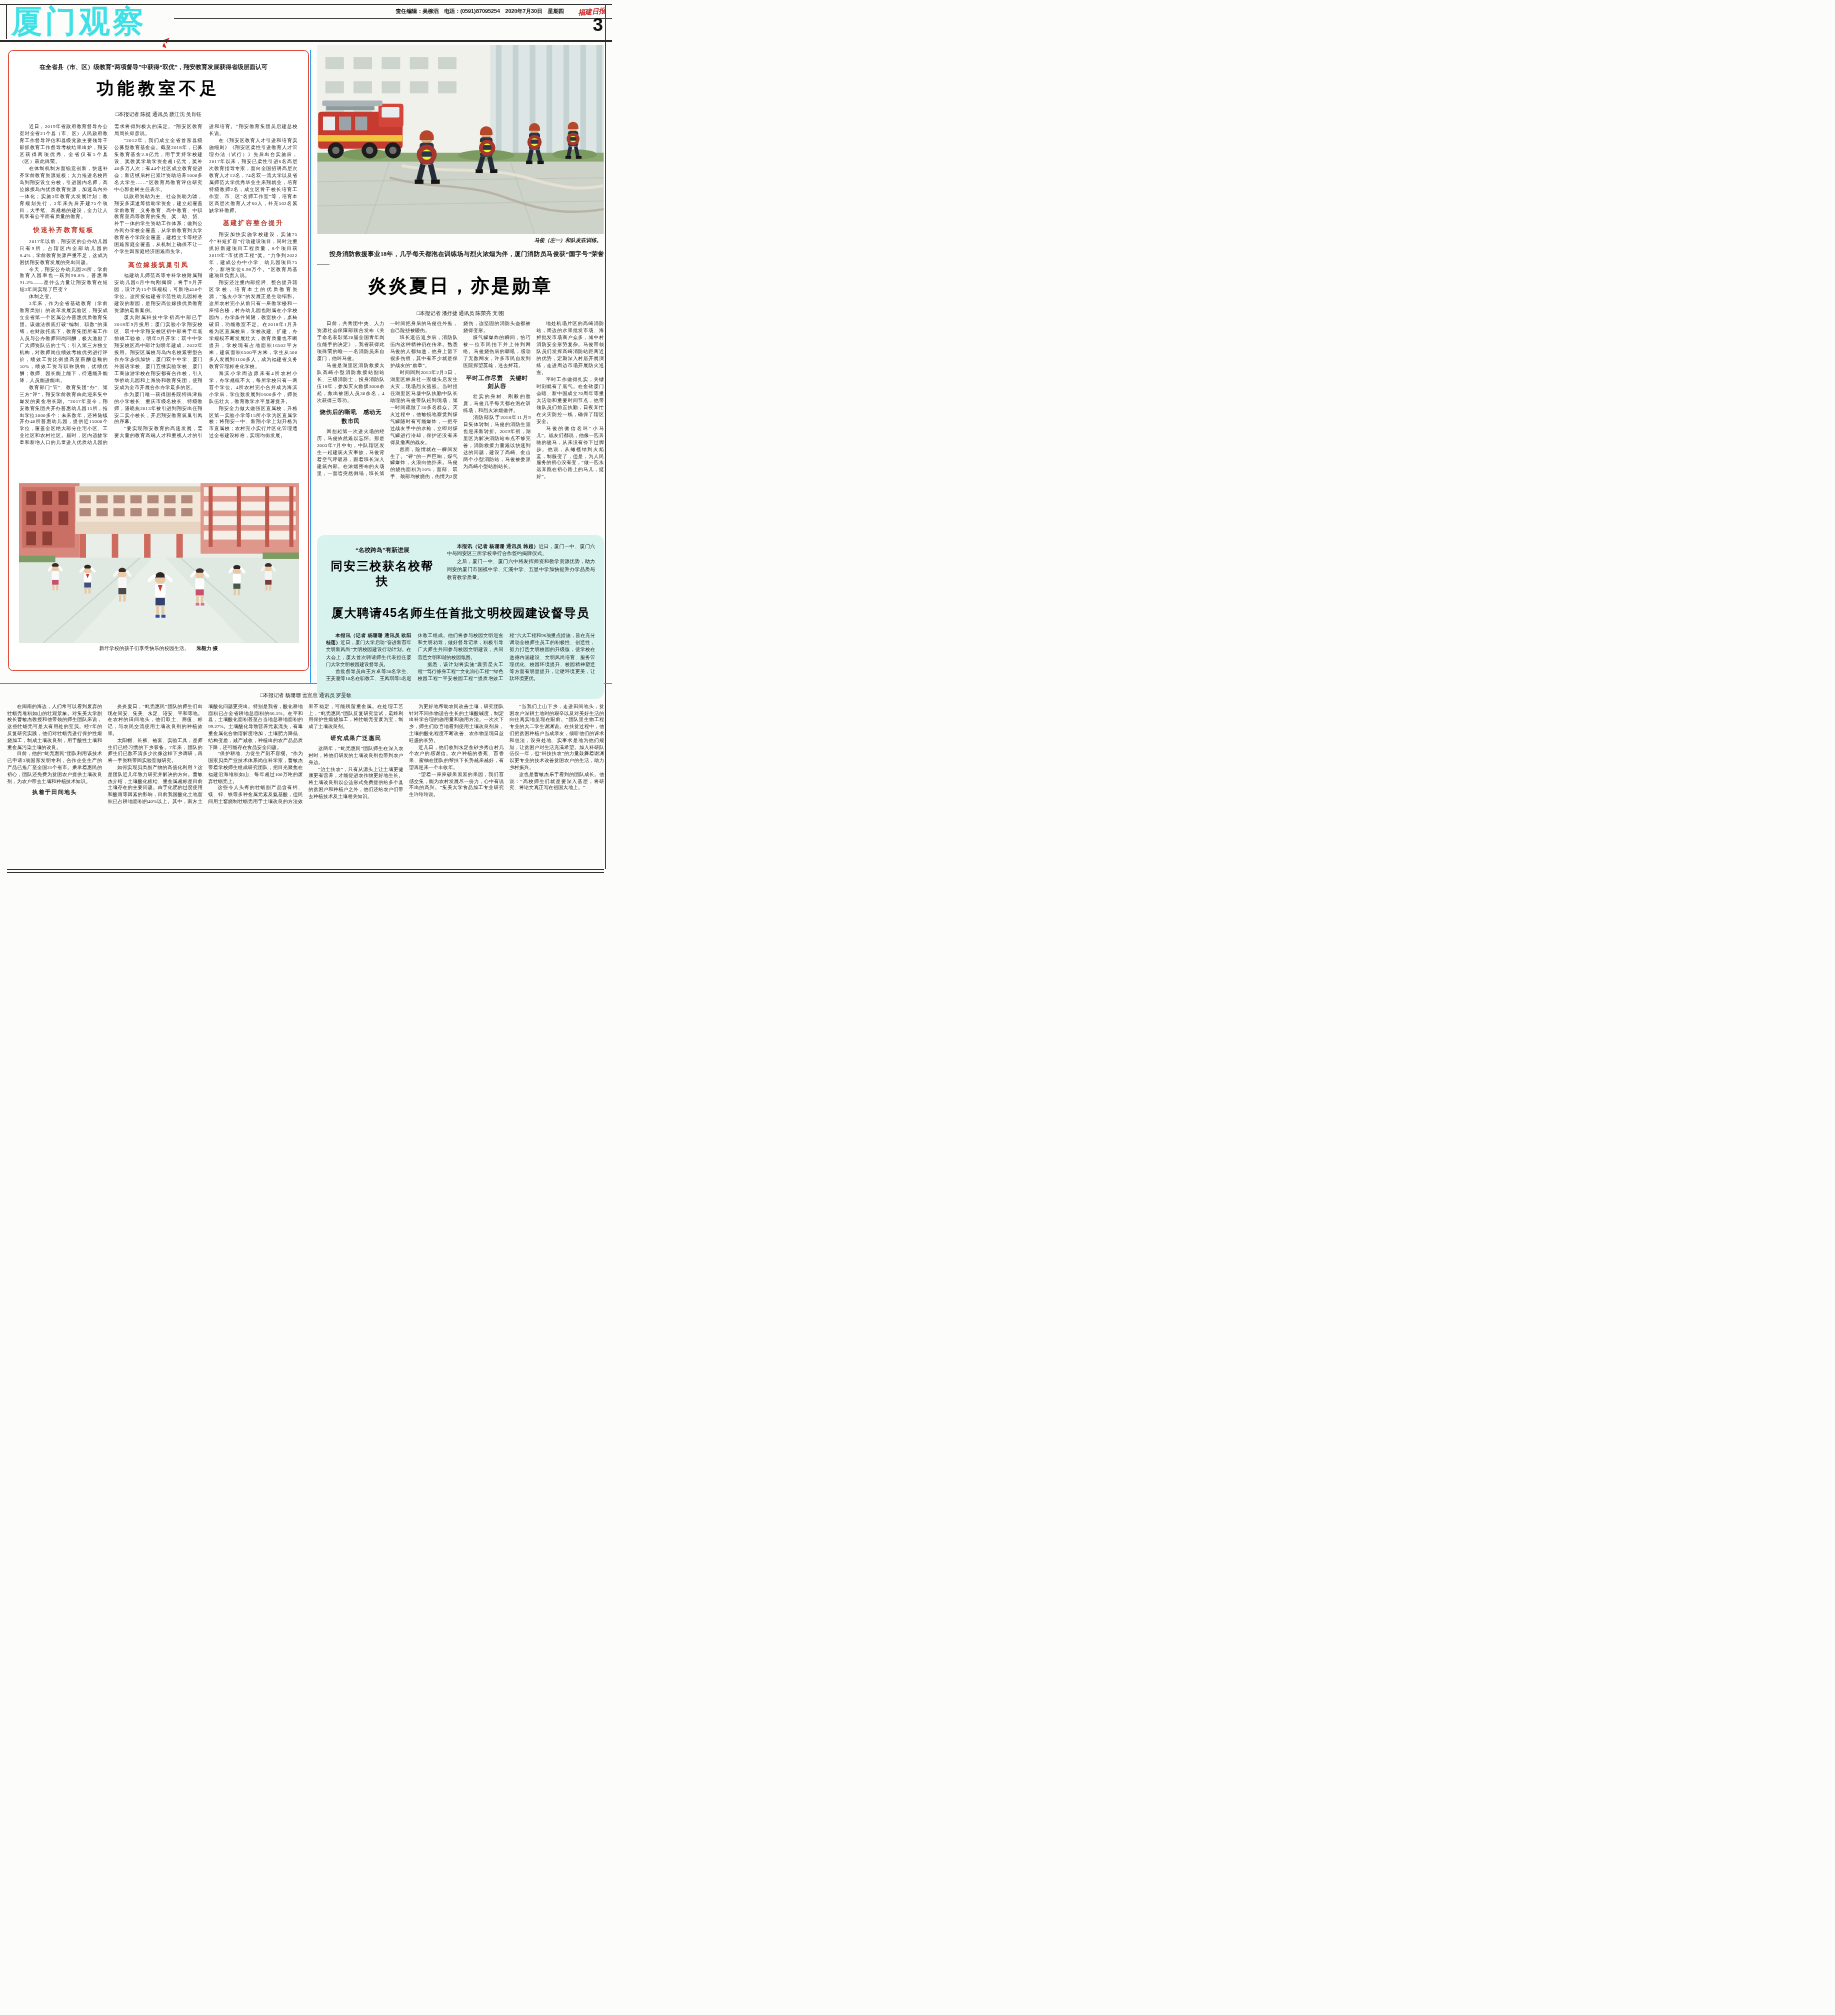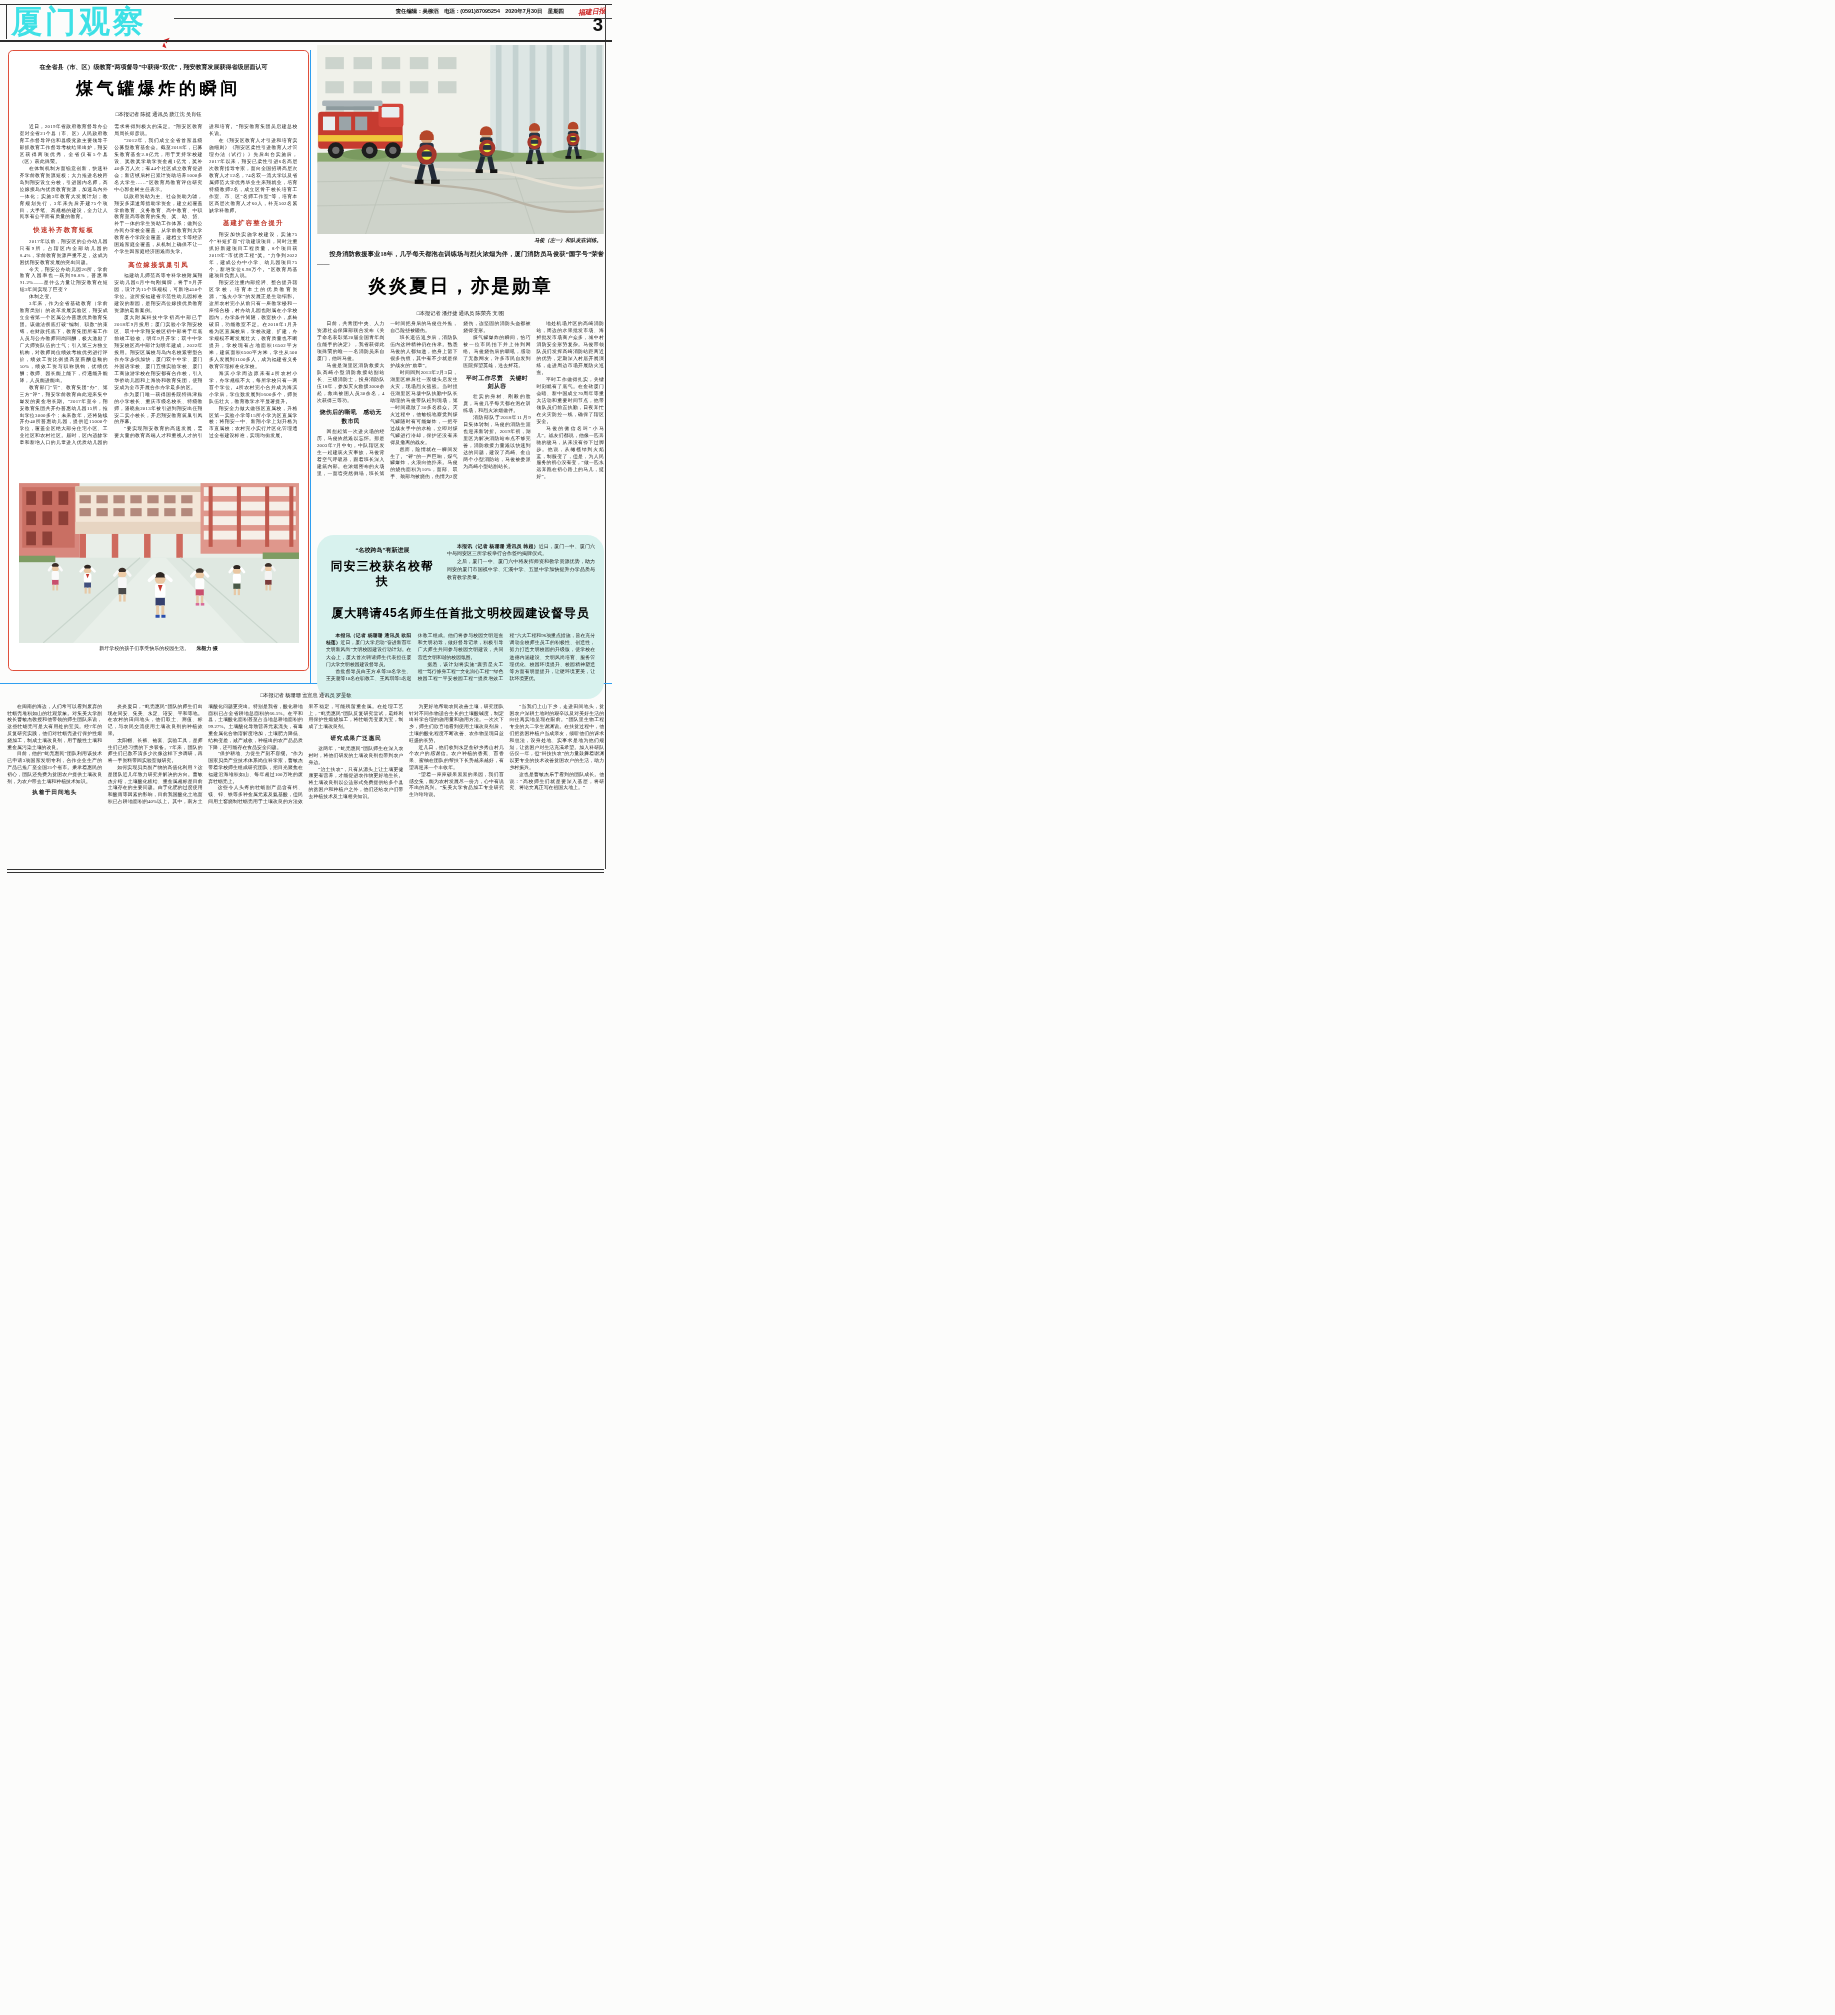--- a/index.html
+++ b/index.html
@@ -48,21 +48,21 @@
                text-indent:2em;text-align:justify;}
   .fire-headline{margin-top:4px;text-align:center;font-family:"Liberation Sans",sans-serif;
                  font-weight:900;font-size:18.5px;letter-spacing:2px;color:#000;}
   .fire-byline{margin-top:3.2px;text-align:center;font-size:5.2px;}
   .fire-body{margin-top:4px;height:206px;overflow:hidden;column-count:4;column-gap:5.6px;
              font-size:4.8px;line-height:1.45;text-align:justify;letter-spacing:0.2px;}
   .fire-body p{margin:0;text-indent:2em;}
   .fire-body h4{margin:3.6px 2.4px;text-align:center;font-size:5.8px;font-weight:bold;
                 letter-spacing:0.4px;}
   
-  .brief-box{margin-top:8px;background:#d8f2ee;border-radius:17px;padding:7.3px 8.9px 5.6px;
+  .brief-box{margin-top:8px;background:#d8f2ee;border-radius:8px;padding:7.3px 8.9px 5.6px;
              box-sizing:border-box;height:164px;}
   .brief-row{display:flex;gap:8px;}
   .brief-left{width:42%;}
   .brief-kicker{text-align:center;font-weight:bold;font-size:6px;margin-top:3.2px;}
   .brief-headline{text-align:center;font-family:"Liberation Sans",sans-serif;font-weight:900;
                   font-size:11.7px;letter-spacing:1.2px;margin-top:4px;color:#000;}
   .brief-right{flex:1;font-size:5px;line-height:1.55;text-align:justify;}
   .brief-right p{margin:0;text-indent:2em;}
   .brief-right .lead{font-family:"Liberation Sans",sans-serif;font-weight:bold;}
   .xmu-headline{text-align:center;font-family:"Liberation Sans",sans-serif;font-weight:900;
@@ -96,21 +96,21 @@
   <path d="M10 14 L16 28 L6 24 Z" fill="#cc1f1f"></path>
 </svg>
 <div class="abs head-rule"></div>
 <div class="abs editor-line">责任编辑：吴柳滔　电话：(0591)87095254　2020年7月30日　星期四</div>
 <div class="abs paper-logo">福建日报</div>
 <div class="abs page-num">3</div>
 <div class="abs header-bar"></div>
 
 <div class="abs edu-box">
   <div class="edu-kicker">在全省县（市、区）级教育“两项督导”中获得“双优”，翔安教育发展获得省级层面认可</div>
-  <h1 class="edu-headline">煤气罐爆炸的瞬间</h1>
+  <h1 class="edu-headline">功能教室不足</h1>
   <div class="edu-byline">□本报记者 陈挺 通讯员 蔡江沈 吴肖钰</div>
   <div class="edu-body">
       <p>近日，2019年省政府教育督导办公室对全省21个县（市、区）人民政府教育工作督导评估和县级党政主要领导干部抓教育工作督导考核结果出炉，翔安区获得两项优秀，全省仅有5个县（区）获此殊荣。</p>
       <p>在体制机制方面锐意创新，快速补齐学前教育资源短板；大力推进名校跨岛到翔安设立分校，引进国内名师，高位嫁接岛内优质教育资源，加速岛内外一体化；实施3年教育大发展计划；教育规划先行，3年来先后开建75个项目，大手笔、高规格的建设，全力让人民享有公平而有质量的教育。</p>
       <h4>快速补齐教育短板</h4>
       <p>2017年以前，翔安区的公办幼儿园只有9所，占辖区内全部幼儿园的8.4%，学前教育资源严重不足，这成为困扰翔安教育发展的突出问题。</p>
       <p>今天，翔安公办幼儿园26所，学前教育入园率也一跃到98.8%，普惠率91.2%——是什么力量让翔安教育在短短3年间实现了巨变？</p>
       <p>体制之变。</p>
       <p>3年来，作为全省基础教育（学前教育类别）的改革发展实验区，翔安成立全省第一个区属公办普惠优质教育集团。该做法彻底打破“编制、职数”的束缚，在财政托底下，教育集团所有工作人员与公办教师同岗同酬，极大激励了广大师资队伍的士气；引入第三方独立机构，对教师岗位绩效考核优劣进行评价，绩效工资比例提高至薪酬总额的50%，绩效工资与职称脱钩，优绩优酬；教师、园长能上能下，待遇能升能降，人员能进能出。</p>
       <p>教育部门“管”、教育集团“办”、第三方“评”，翔安学前教育由此迎来集中爆发的黄金增长期。“2017年至今，翔安教育集团共开办普惠幼儿园15所，推出学位3000多个；未来数年，还将陆续开办40所普惠幼儿园，提供近15000个学位，覆盖全区绝大部分住宅小区、工业社区和农村社区。届时，区内适龄学童和新增人口的儿童进入优质幼儿园的需求将得到极大的满足。”翔安区教育局局长郑彦说。</p>

